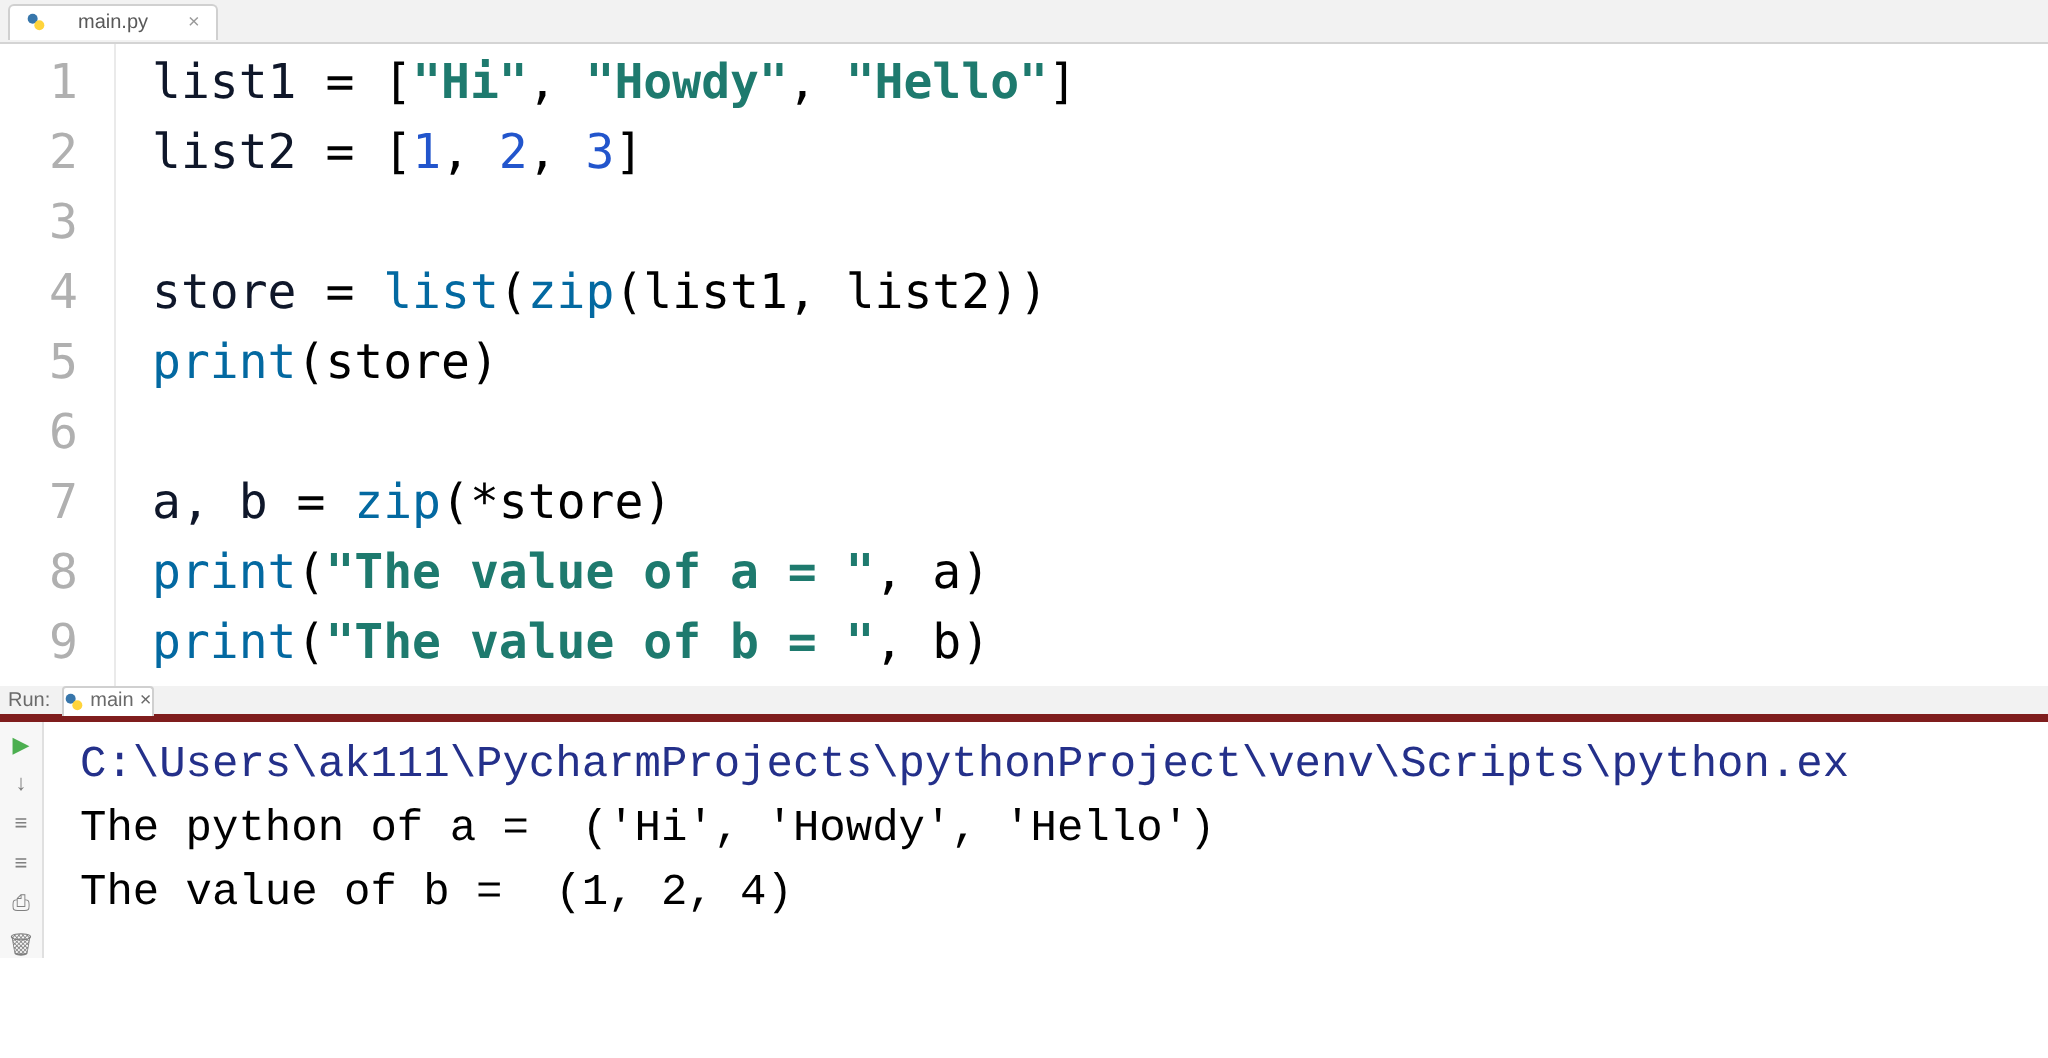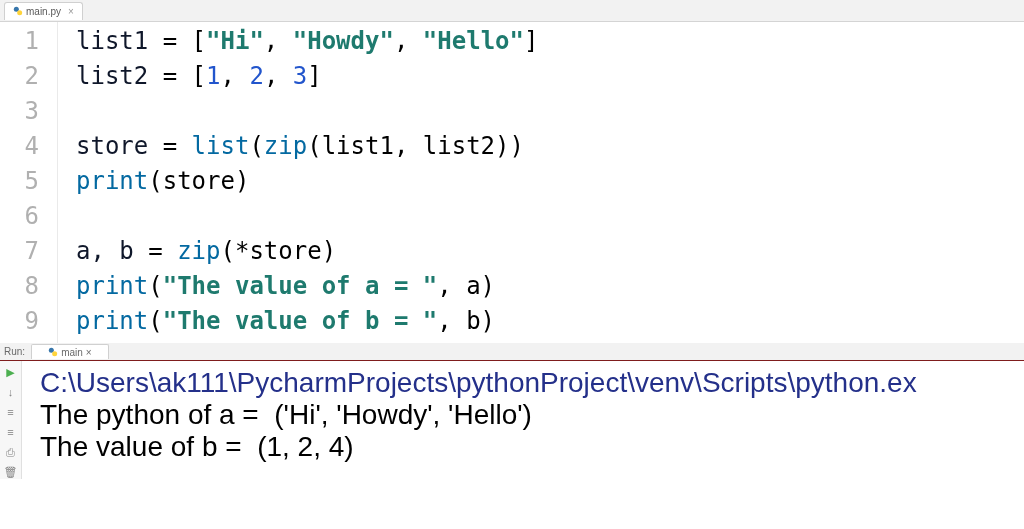--- a/index.html
+++ b/index.html
@@ -1,39 +1,39 @@
 <!DOCTYPE html>
 <html><head>
   <meta charset="utf-8">
   <style>
     * { margin: 0; padding: 0; box-sizing: border-box; }
     html, body { width: 1024px; height: 529px; font-family: Arial, sans-serif; overflow: hidden; }
     .editor-pane { height: 343px; background: #fff; position: relative; }
     .tab-bar { height: 22px; background: #f2f2f2; border-bottom: 1px solid #d4d4d4; display: flex; align-items: center; padding-left: 4px; }
-    .tab { height: 18px; background: #fff; border: 1px solid #d0d0d0; border-bottom: none; padding: 4px 8px; font-size: 10px; color: #595959; display: flex; align-items: center; gap: 3px; border-radius: 3px 3px 0 0; cursor: pointer; }
+    .tab { height: 18px; background: #fff; border: 1px solid #d0d0d0; border-bottom: none; padding: 4px 8px; font-size: 10px; color: #595959; display: flex; align-items: center; gap: 16px; border-radius: 3px 3px 0 0; cursor: pointer; }
     .tab .close { color: #9a9a9a; font-size: 10px; margin-left: 4px; }
     .py-icon { width: 10px; height: 10px; display: inline-block; }
     .code-area { display: flex; height: 321px; font-family: 'Menlo','Consolas',monospace; font-size: 24px; line-height: 35px; }
     .gutter { width: 58px; background: #fff; color: #b0b0b0; text-align: right; padding-right: 18px; padding-top: 2px; border-right: 1px solid #eaeaea; user-select: none; }
     .gutter div { height: 35px; }
     .code-lines { flex: 1; padding-left: 18px; padding-top: 2px; white-space: pre; color: #000; }
     .code-lines .line { height: 35px; }
     .kw-var { color: #0f172a; }
     .kw-func { color: #0369a1; }
     .str { color: #1e7a6e; font-weight: 600; }
     .num { color: #2255cc; }
     .op { color: #000; }
     .bold-str { color: #1e7a6e; font-weight: 700; }
-    .run-header { position: absolute; left: 0; right: 0; height: 18px; background: #f2f2f2; border-bottom: 1px solid #7f1d1d; display: flex; align-items: center; font-size: 10px; color: #6a6a6a; padding-left: 4px; gap: 6px; }
-    .run-tab { background: #fff; border: 1px solid #d0d0d0; border-bottom: none; padding: 0 16px; height: 15px; display: flex; align-items: center; gap: 3px; border-radius: 2px 2px 0 0; cursor: pointer; }
+    .run-header { position: absolute; left: 0; right: 0; height: 18px; background: #f2f2f2; border-bottom: 4px solid #7f1d1d; display: flex; align-items: center; font-size: 10px; color: #6a6a6a; padding-left: 4px; gap: 6px; }
+    .run-tab { background: #fff; border: 1px solid #d0d0d0; border-bottom: none; padding: 0 0; height: 15px; display: flex; align-items: center; gap: 3px; border-radius: 2px 2px 0 0; cursor: pointer; }
     .run-body { display: flex; width: 100%; padding-top: 18px; }
     .run-toolbar { width: 22px; background: #f7f7f7; border-right: 1px solid #e0e0e0; padding-top: 4px; display: flex; flex-direction: column; align-items: center; gap: 6px; }
     .tool-btn { width: 14px; height: 14px; color: #808080; cursor: pointer; display: flex; align-items: center; justify-content: center; font-size: 11px; }
     .play { color: #4caf50; }
-    .console { flex: 1; font-family: Liberation Sans, sans-serif; font-size: 28px; line-height: 32px; padding-left: 18px; padding-top: 6px; white-space: pre; overflow: hidden; color: #000; }
+    .console { flex: 1; font-family: Liberation Mono, monospace; font-size: 22px; line-height: 32px; padding-left: 18px; padding-top: 6px; white-space: pre; overflow: hidden; color: #000; }
     .console .path { color: #24308a; }
     .run-wrapper { position: relative; height: 186px; }
   </style>
 </head>
 <body>
 
 <div class="editor-pane">
   <div class="tab-bar">
     <div class="tab">
       <span class="py-icon">

